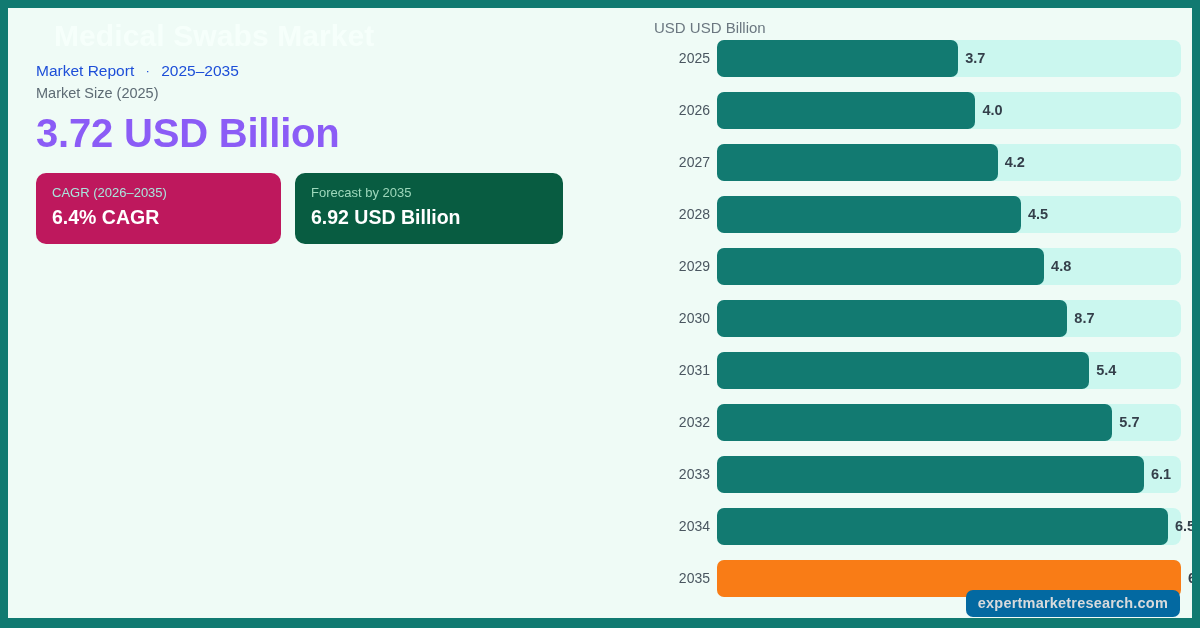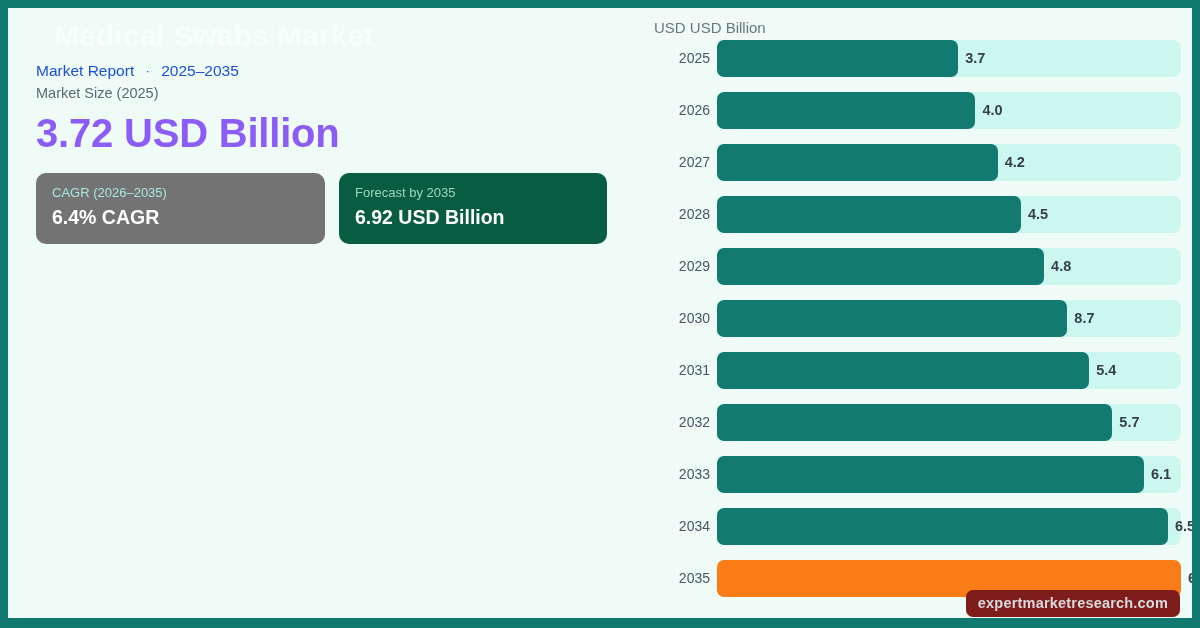--- a/index.html
+++ b/index.html
@@ -75,21 +75,21 @@
   #badge-row {
     display: flex;
     gap: 14px;
     margin-top: 13px;
   }
   .badge {
     border-radius: 10px;
     padding: 11px 16px 13px 16px;
     min-width: 0;
   }
-  .badge-cagr  { background: #737373; width: 289px; }
+  .badge-cagr  { background: #be185d; width: 245px; }
   .badge-forecast { background: #085c41; width: 268px; }
   .badge-label {
     font-size: 13px;
     line-height: 18px;
     white-space: nowrap;
   }
   .badge-cagr .badge-label { color: #a9e6dd; }
   .badge-forecast .badge-label { color: #9ed8bc; }
   .badge-value {
     font-size: 19.5px;
@@ -167,21 +167,21 @@
     color: #343f4a;
     white-space: nowrap;
     padding-left: 7px;
   }
 
   
   #watermark {
     position: absolute;
     right: 12px;
     bottom: 1px;
-    background: #7f1d1d;
+    background: #0369a1;
     color: #d8dadc;
     font-size: 14.5px;
     font-weight: bold;
     letter-spacing: .2px;
     padding: 5px 12px 6px 12px;
     border-radius: 7px;
     white-space: nowrap;
   }
 </style>
 </head>

